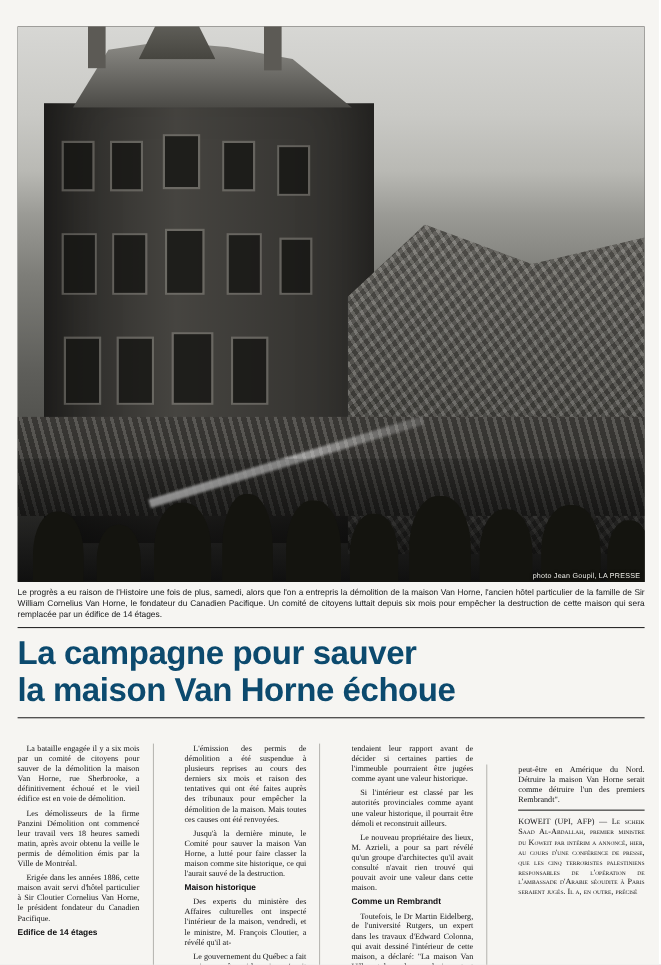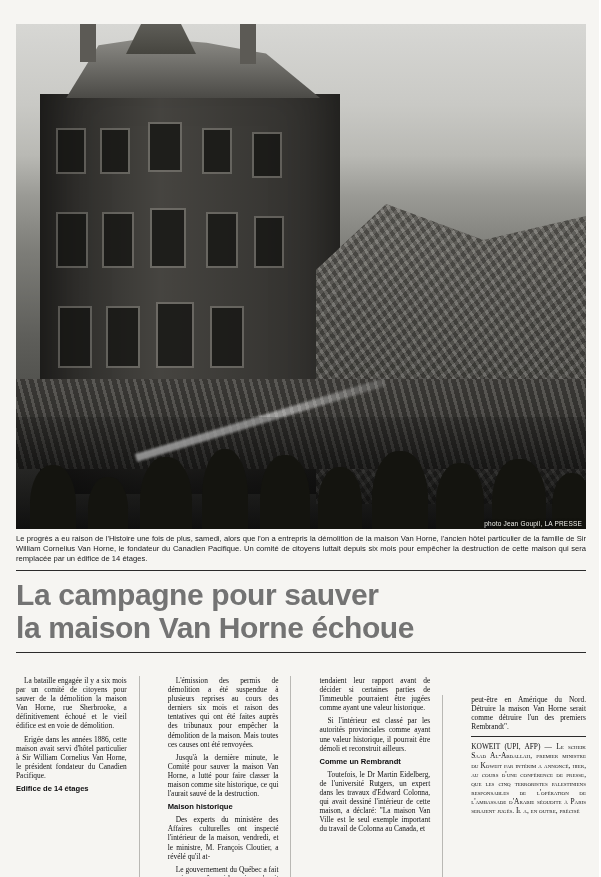--- a/index.html
+++ b/index.html
@@ -163,21 +163,21 @@
   .headline {
     position: absolute;
     left: 16px;
     top: 578px;
     width: 570px;
     font-family: "Liberation Sans", sans-serif;
     font-weight: bold;
     font-size: 30px;
     line-height: 33px;
     letter-spacing: -0.4px;
-    color: #737373;
+    color: #0c4a6e;
   }
   .rule {
     position: absolute;
     left: 16px;
     width: 570px;
     height: 1px;
     background: #2b2b2b;
   }
   .rule.top { top: 570px; }
   .rule.below-head { top: 652px; }
@@ -293,35 +293,37 @@
     <div>La campagne pour sauver</div>
     <div>la maison Van Horne échoue</div>
   </div>
 
   <div class="rule below-head"></div>
 
   <div class="cols">
 
     <div class="col">
       <p>La bataille engagée il y a six mois par un comité de citoyens pour sauver de la démolition la maison Van Horne, rue Sherbrooke, a définitivement échoué et le vieil édifice est en voie de démolition.</p>
-      <p>Erigée dans les années 1886, cette maison avait servi d'hôtel particulier à Sir William Cornelius Van Horne, le président fondateur du Canadien Pacifique.</p>
+      <p>Les démolisseurs de la firme Panzini Démolition ont commencé leur travail vers 18 heures samedi matin, après avoir obtenu la veille le permis de démolition émis par la Ville de Montréal.</p>
+      <p>Erigée dans les années 1886, cette maison avait servi d'hôtel particulier à Sir Cloutier Cornelius Van Horne, le président fondateur du Canadien Pacifique.</p>
       <div class="subhead">Edifice de 14 étages</div>
     </div>
 
     <div class="col">
       <p>L'émission des permis de démolition a été suspendue à plusieurs reprises au cours des derniers six mois et raison des tentatives qui ont été faites auprès des tribunaux pour empêcher la démolition de la maison. Mais toutes ces causes ont été renvoyées.</p>
       <p>Jusqu'à la dernière minute, le Comité pour sauver la maison Van Horne, a lutté pour faire classer la maison comme site historique, ce qui l'aurait sauvé de la destruction.</p>
       <div class="subhead">Maison historique</div>
       <p>Des experts du ministère des Affaires culturelles ont inspecté l'intérieur de la maison, vendredi, et le ministre, M. François Cloutier, a révélé qu'il at-</p>
       <p>Le gouvernement du Québec a fait savoir que même si la maison n'avait pas été classée site historique, des parties de cette maison pourraient être jugées historique.</p>
     </div>
 
     <div class="col">
       <p class="noindent">tendaient leur rapport avant de décider si certaines parties de l'immeuble pourraient être jugées comme ayant une valeur historique.</p>
       <p>Si l'intérieur est classé par les autorités provinciales comme ayant une valeur historique, il pourrait être démoli et reconstruit ailleurs.</p>
+      <p>Le nouveau propriétaire des lieux, M. Azrieli, a pour sa part révélé qu'un groupe d'architectes qu'il avait consulté n'avait rien trouvé qui pouvait avoir une valeur dans cette maison.</p>
       <div class="subhead">Comme un Rembrandt</div>
       <p>Toutefois, le Dr Martin Eidelberg, de l'université Rutgers, un expert dans les travaux d'Edward Colonna, qui avait dessiné l'intérieur de cette maison, a déclaré: "La maison Van Ville est le seul exemple important du travail de Colonna au Canada, et</p>
     </div>
 
     <div class="col col4">
       <p class="noindent">peut-être en Amérique du Nord. Détruire la maison Van Horne serait comme détruire l'un des premiers Rembrandt".</p>
       <div class="sub-rule"></div>
       <p class="noindent dateline">KOWEIT (UPI, AFP) — Le scheik Saad Al-Abdallah, premier ministre du Koweit par intérim a annoncé, hier, au cours d'une conférence de presse, que les cinq terroristes palestiniens responsables de l'opération de l'ambassade d'Arabie séoudite à Paris seraient jugés. Il a, en outre, précisé</p>
     </div>
 

